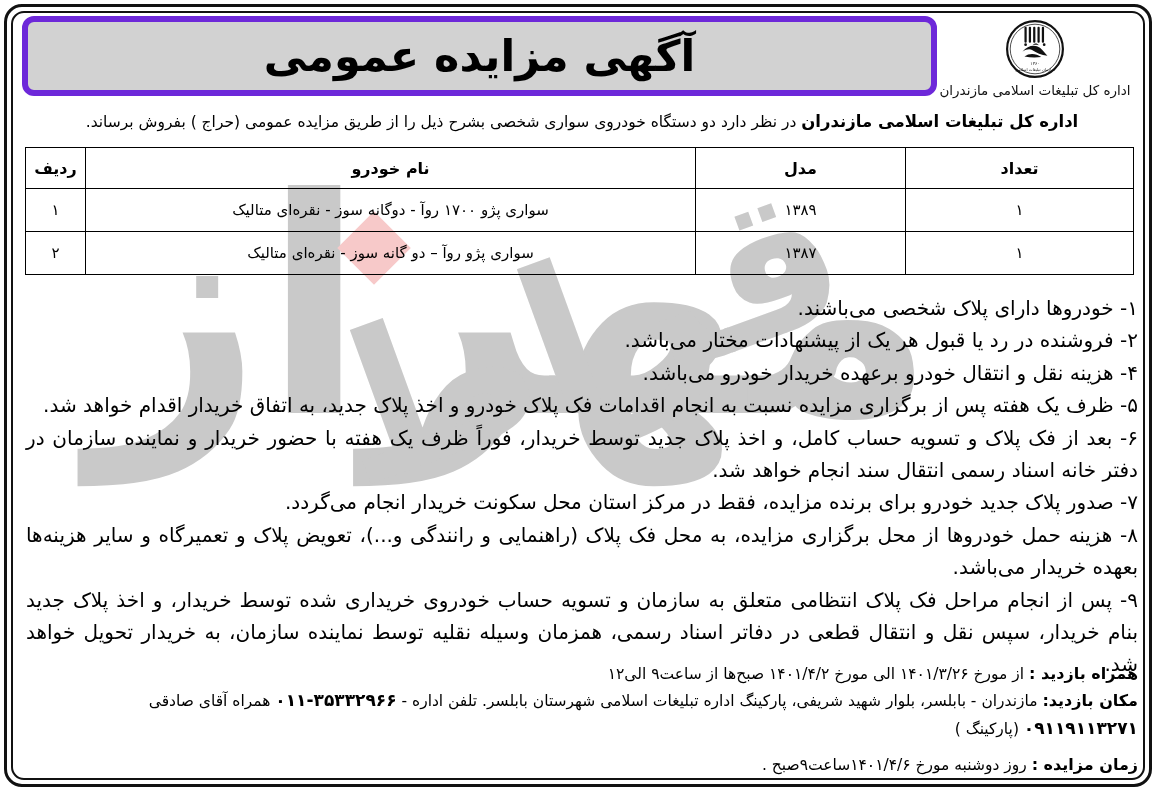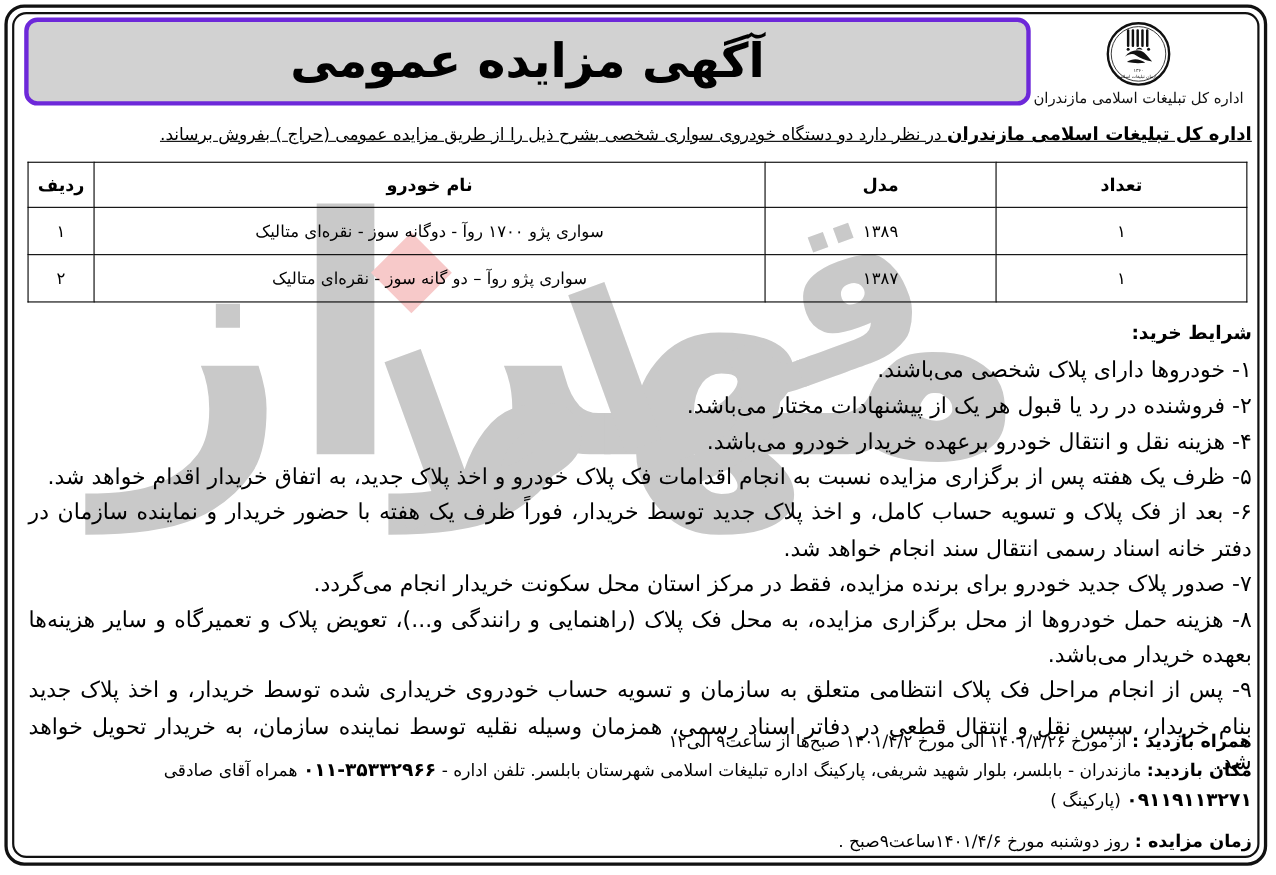--- a/index.html
+++ b/index.html
@@ -98,21 +98,21 @@
     width: 1116px;
     height: 86px;
     display: flex;
     flex-direction: row-reverse;
     align-items: flex-start;
   }
   .title-box {
     width: 915px;
     height: 80px;
     background: #d2d2d2;
-    border: 4px solid #6d28d9;
+    border: 6px solid #6d28d9;
     border-radius: 12px;
     display: flex;
     align-items: center;
     justify-content: center;
     box-sizing: border-box;
   }
   .title-box .title {
     font-size: 43px;
     font-weight: bold;
     color: #000;
@@ -140,22 +140,21 @@
 
   
   .intro {
     position: absolute;
     right: 22px;
     top: 110px;
     width: 1112px;
     font-size: 15.5px;
     color: #000;
     line-height: 1.5;
-    text-align: right;
-    text-decoration: underline;
+    text-align: center;
   }
   .intro b { font-weight: bold; font-size: 16.5px; }
 
   
   .tbl-wrap {
     position: absolute;
     left: 26px;
     top: 147px;
     width: 1108px;
   }
@@ -303,21 +302,20 @@
             <td>۱</td>
             <td>۱۳۸۷</td>
             <td>سواری پژو  روآ  –   دو گانه سوز    -    نقره‌ای متالیک</td>
             <td>۲</td>
           </tr>
         </tbody>
       </table>
     </div>
 
     <div class="conditions">
-      <p class="cond-title">شرایط خرید:</p>
       <p class="cond-item">۱- خودروها دارای پلاک شخصی می‌باشند.</p>
       <p class="cond-item">۲- فروشنده در رد یا قبول هر یک از پیشنهادات مختار می‌باشد.</p>
       <p class="cond-item">۴- هزینه نقل و انتقال خودرو برعهده خریدار خودرو می‌باشد.</p>
       <p class="cond-item">۵- ظرف یک هفته پس از برگزاری مزایده نسبت به انجام اقدامات فک پلاک خودرو و اخذ پلاک جدید، به اتفاق خریدار اقدام خواهد شد.</p>
       <p class="cond-item">۶- بعد از فک پلاک و تسویه حساب کامل، و اخذ پلاک جدید توسط خریدار، فوراً ظرف یک هفته با حضور خریدار و نماینده سازمان در دفتر خانه اسناد رسمی انتقال سند انجام خواهد شد.</p>
       <p class="cond-item">۷- صدور پلاک جدید خودرو برای برنده مزایده، فقط در مرکز استان محل سکونت خریدار انجام می‌گردد.</p>
       <p class="cond-item">۸- هزینه حمل خودروها از محل برگزاری مزایده، به محل فک پلاک (راهنمایی و رانندگی و...)، تعویض پلاک و تعمیرگاه و سایر هزینه‌ها بعهده خریدار می‌باشد.</p>
       <p class="cond-item">۹- پس از انجام مراحل فک پلاک انتظامی متعلق به سازمان و تسویه حساب خودروی خریداری شده توسط خریدار، و اخذ پلاک جدید بنام خریدار،  سپس نقل و انتقال قطعی در دفاتر اسناد رسمی، همزمان وسیله نقلیه توسط نماینده سازمان، به خریدار تحویل خواهد شد.</p>
     </div>
 

